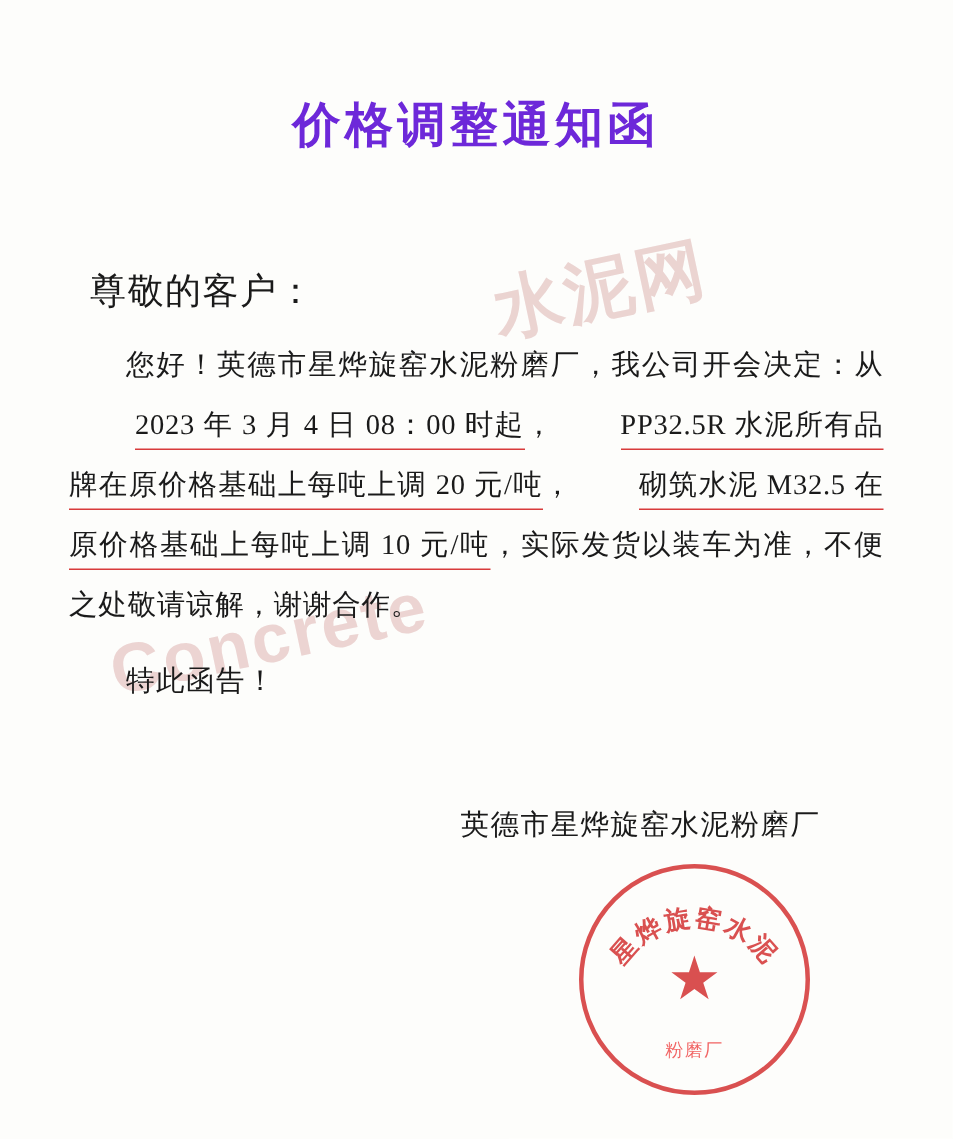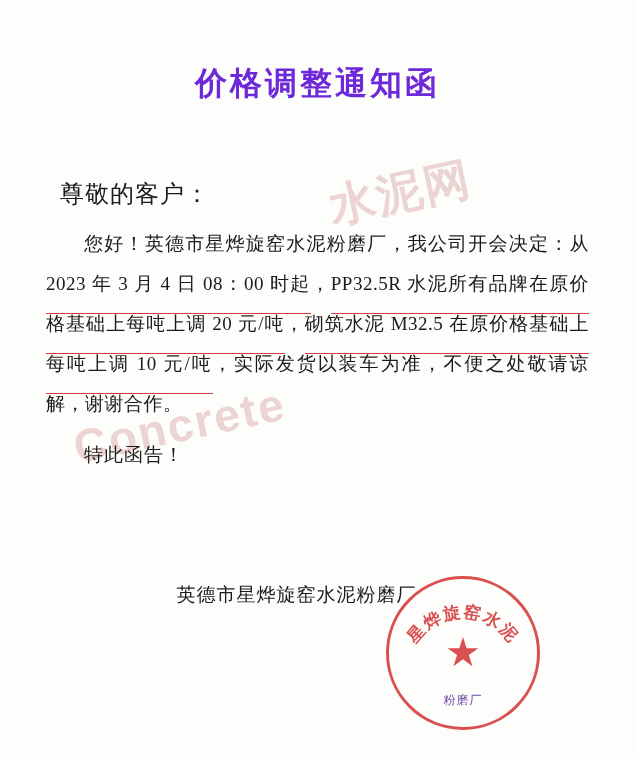--- a/index.html
+++ b/index.html
@@ -85,37 +85,38 @@
     letter-spacing: 0.5px;
     text-align: justify;
   }
 
   .para-indent {
     text-indent: 2em;
   }
 
   .under {
     border-bottom: 1.6px solid #d83b3b;
-    padding-bottom: 19px;
+    padding-bottom: 5px;
+    margin-left: 44px;
   }
 
   .closing {
     margin-top: 10px;
     font-size: 19px;
     line-height: 42px;
     color: #1a1a1a;
     letter-spacing: 1px;
     text-indent: 2em;
   }
 
   
   .sign-area {
     position: relative;
-    margin-top: 100px;
-    text-align: center;
+    margin-top: 56px;
+    text-align: right;
     padding-right: 42px;
     font-size: 19px;
     color: #1a1a1a;
     letter-spacing: 1px;
     z-index: 2;
   }
   .sign-line { line-height: 38px; }
 
   
   .stamp {
@@ -157,21 +158,21 @@
     font-size: 17px;
     font-weight: bold;
     letter-spacing: 2px;
   }
   .stamp-bottom {
     position: absolute;
     left: 0;
     right: 0;
     bottom: 18px;
     text-align: center;
-    color: #4c1d95;
+    color: #ef4444;
     font-size: 12px;
     font-family: "DejaVu Serif", serif;
     letter-spacing: 1px;
   }
 </style>
 </head>
 <body>
 
 <div id="page">
 

